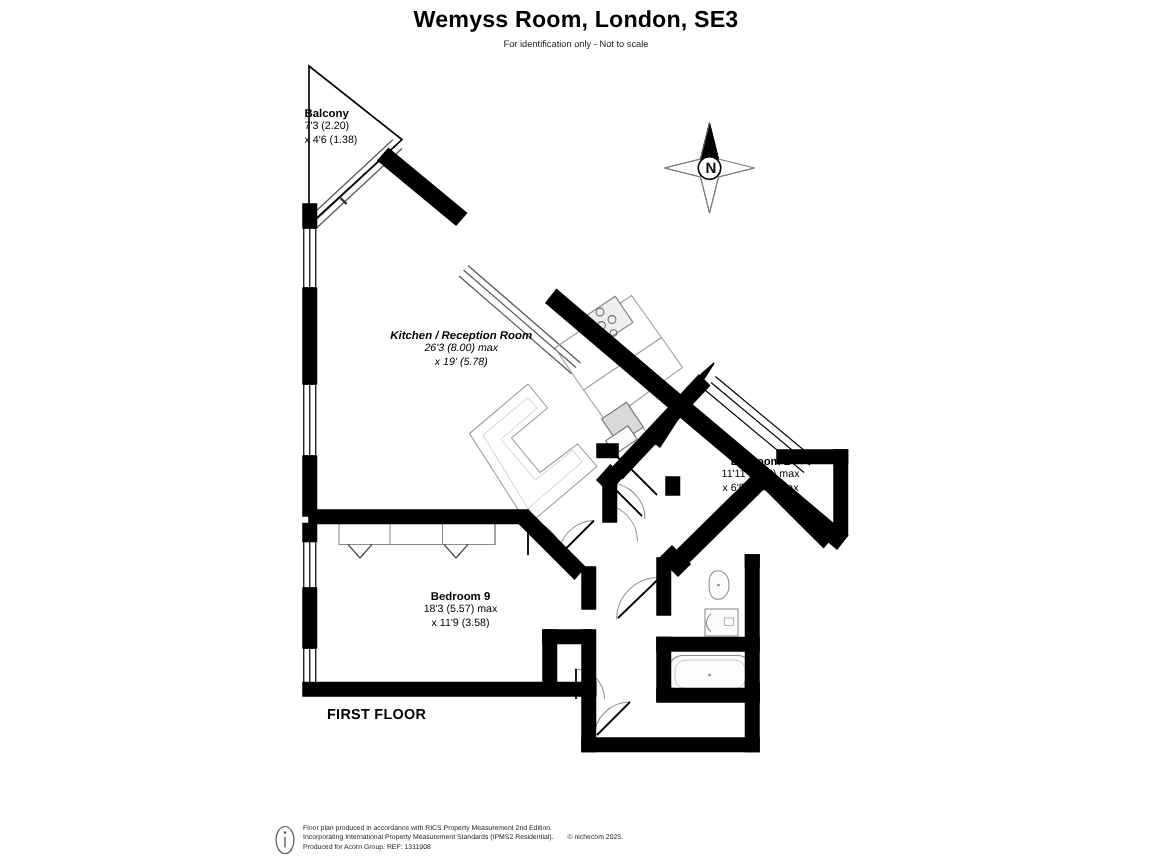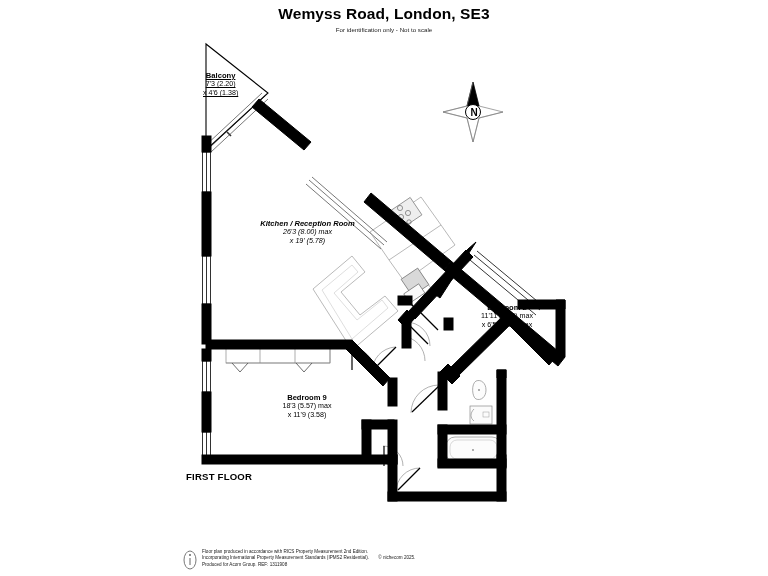--- a/index.html
+++ b/index.html
@@ -76,21 +76,21 @@
     font-size:4.6px;
     line-height:6.4px;
     color:#1a1a1a;
   }
   .footer-text div{white-space:nowrap;}
 </style>
 </head>
 <body>
 
 <div class="header">
-  <div class="title">Wemyss Road, London, SE3</div>
+  <div class="title">Wemyss Room, London, SE3</div>
   <div class="disclaimer">For identification only - Not to scale</div>
 </div>
 
 <svg class="plan" viewBox="0 0 768 576">
 
   <g fill="none" stroke="#8f8f8f" stroke-width="0.7">
 
     <g>
       <path d="M208,149 L265,96" stroke="#555" stroke-width="0.8"></path>
       <path d="M211,152 L268,99" stroke="#555" stroke-width="0.8"></path>
@@ -254,21 +254,21 @@
     <path d="M0,-30 L-6,-6 L-30,0" fill="none" stroke="#7c7c7c" stroke-width="0.6"></path>
     <path d="M0,30 L6,6 L30,0" fill="none" stroke="#7c7c7c" stroke-width="0.6"></path>
     <path d="M0,30 L-6,6 L-30,0" fill="none" stroke="#7c7c7c" stroke-width="0.6"></path>
     <circle cx="0" cy="0" r="7.5" fill="#ffffff" stroke="#000000" stroke-width="1"></circle>
   </g>
 </svg>
 
 <div style="position:absolute;left:466px;top:105px;width:16px;height:16px;line-height:16px;
             text-align:center;font-size:10px;font-weight:bold;">N</div>
 
-<div class="roomlabel" style="left:203px;top:71px;text-align:center;text-decoration:underline;">
+<div class="roomlabel" style="left:203px;top:71px;text-align:left;">
   <span class="rname">Balcony</span>
   <span class="rdim">7'3 (2.20)</span>
   <span class="rdim">x 4'6 (1.38)</span>
 </div>
 
 <div class="roomlabel" style="left:225px;top:219px;width:165px;font-style:italic;">
   <span class="rname">Kitchen / Reception Room</span>
   <span class="rdim">26'3 (8.00) max</span>
   <span class="rdim">x 19' (5.78)</span>
 </div>
@@ -278,21 +278,21 @@
   <span class="rdim">11'11 (3.62) max</span>
   <span class="rdim">x 6'5 (3.49) max</span>
 </div>
 
 <div class="roomlabel" style="left:237px;top:393px;width:140px;">
   <span class="rname">Bedroom 9</span>
   <span class="rdim">18'3 (5.57) max</span>
   <span class="rdim">x 11'9 (3.58)</span>
 </div>
 
-<div class="floorlabel" style="left:186px;top:471px;">FIRST FLOOR</div>
+<div class="floorlabel" style="left:218px;top:471px;">FIRST FLOOR</div>
 
 <div class="footer">
   <svg class="footer-icon" width="14" height="20" viewBox="0 0 14 20">
     <ellipse cx="7" cy="10" rx="6" ry="9" fill="none" stroke="#555" stroke-width="0.8"></ellipse>
     <circle cx="7" cy="5" r="0.9" fill="#555"></circle>
     <line x1="7" y1="8" x2="7" y2="15" stroke="#555" stroke-width="0.9"></line>
   </svg>
   <div class="footer-text">
     <div>Floor plan produced in accordance with RICS Property Measurement 2nd Edition.</div>
     <div>

